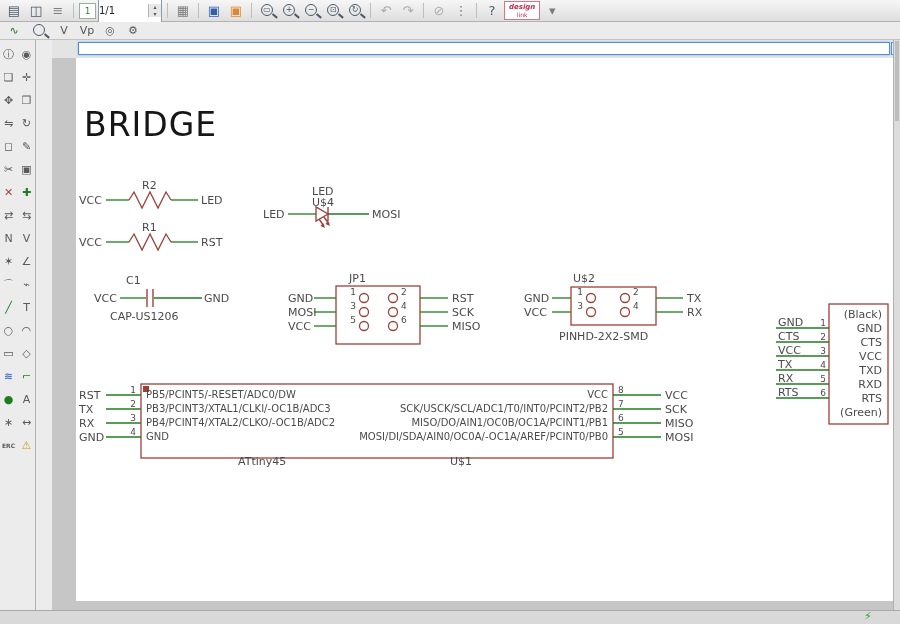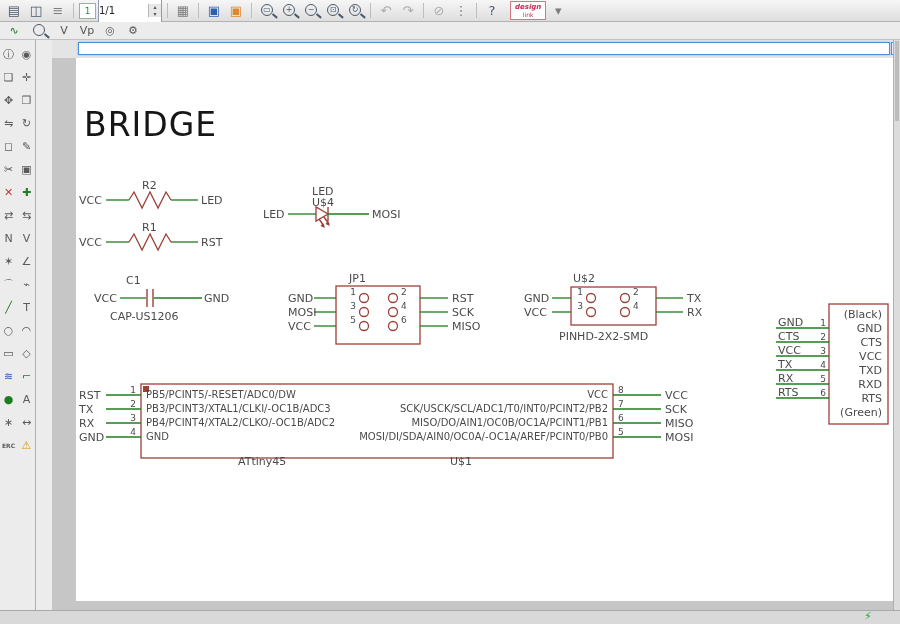--- a/index.html
+++ b/index.html
@@ -21,21 +21,21 @@
          width:64px;font-size:10px;color:#222;padding-left:0;box-sizing:border-box}
   .spins{margin-left:auto;width:12px;height:13px;display:flex;flex-direction:column;border-left:1px solid #b5b5b5}
   .spin{flex:1;font-size:6px;line-height:6px;text-align:center;color:#555;background:#e8e8e8}
   .lyr-b{color:#2f5fb0}.lyr-o{color:#e0862f}
   .mag{width:10px;height:10px;border:1.5px solid #49596c;border-radius:50%;position:relative;
        display:flex;align-items:center;justify-content:center;font-size:8px;line-height:8px;
        color:#49596c;margin:0 4px 2px 4px}
   .mag::after{content:"";position:absolute;width:6px;height:1.5px;background:#49596c;
        right:-6px;bottom:-2px;transform:rotate(40deg)}
   .brand{display:flex;flex-direction:column;align-items:center;justify-content:center;
-         border:1px solid #d87585;background:#fff;height:17px;padding:0 4px;line-height:7px;margin-left:6px}
+         border:1px solid #d87585;background:#fff;height:17px;padding:0 4px;line-height:7px;}
   .brand .b1{color:#c22a4e;font-size:7px;font-style:italic;font-weight:bold}
   .brand .b2{color:#c22a4e;font-size:6px}
 
   
   .tb2{position:absolute;left:0;top:22px;width:900px;height:18px;box-sizing:border-box;
        background:#ececec;border-bottom:1px solid #c2c2c2;display:flex;align-items:center;
        padding:0 6px;gap:7px}
   .tbi2{min-width:16px;height:15px;display:flex;align-items:center;justify-content:center;
         font-size:11px;color:#555}
   .tbi2.grn{color:#1e7d1e}

